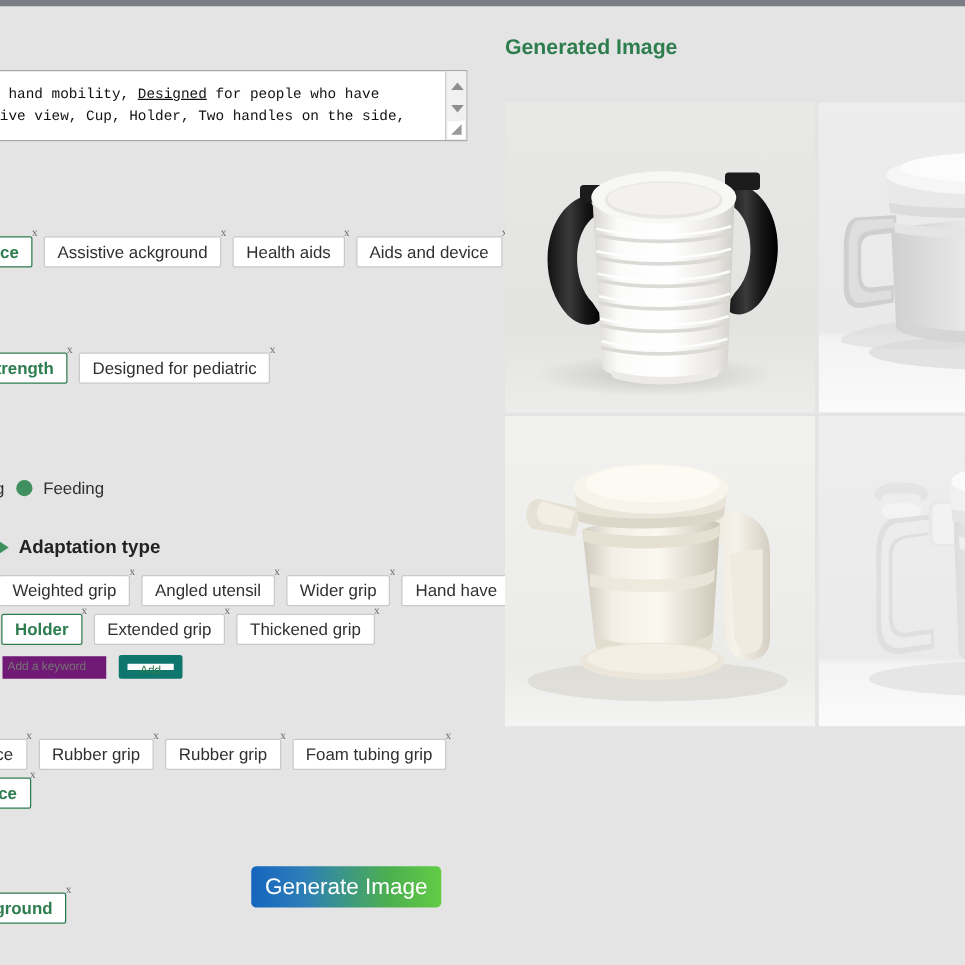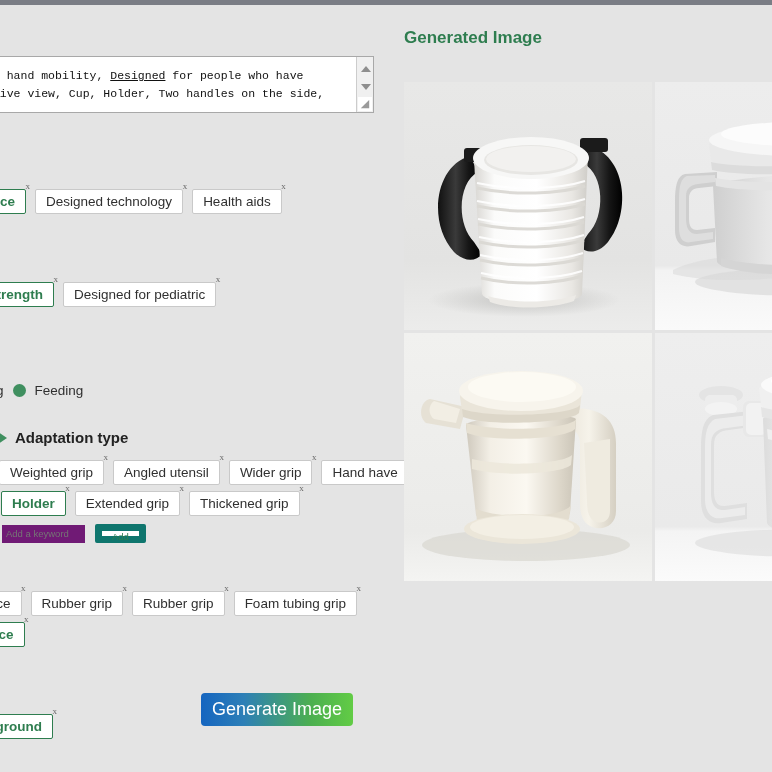--- a/index.html
+++ b/index.html
@@ -105,25 +105,29 @@
     </div>
     <div class="ta-grip">◢</div>
   </div>
 
   <div class="chip-row" style="left:-38px; top:184px;">
     <div class="chip sel">
         <span>device</span>
         <span class="x">x</span>
       </div>
     <div class="chip">
-        <span>Designed technology</span>
+        <span>Assistive ackground</span>
         <span class="x">x</span>
       </div>
     <div class="chip">
         <span>Health aids</span>
+        <span class="x">x</span>
+      </div>
+    <div class="chip">
+        <span>Aids and device</span>
         <span class="x">x</span>
       </div>
   </div>
 
   <div class="chip-row" style="left:-58px; top:277px;">
     <div class="chip sel">
         <span>hand strength</span>
         <span class="x">x</span>
       </div>
     <div class="chip">

